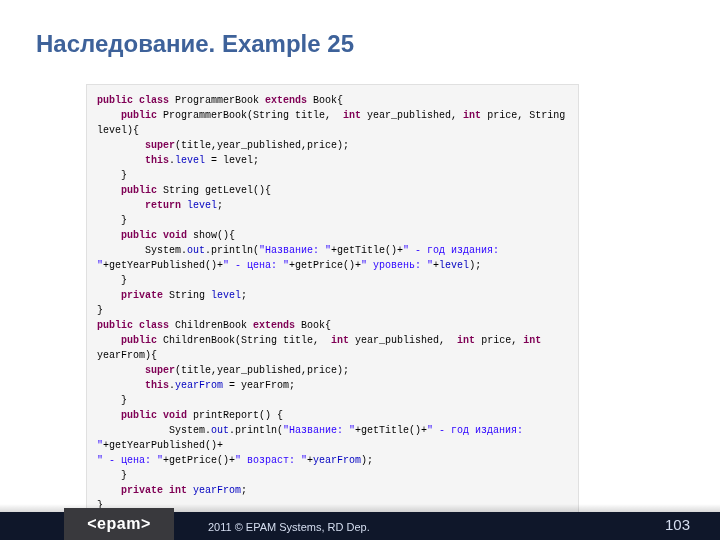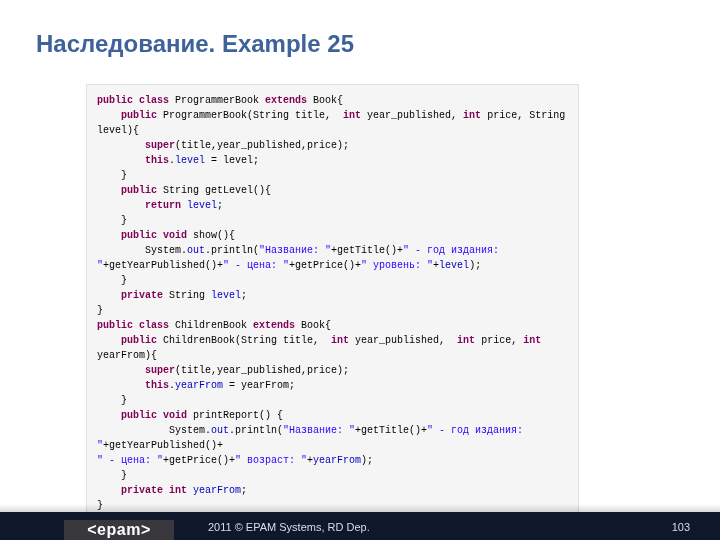--- a/index.html
+++ b/index.html
@@ -41,39 +41,39 @@
   }
   .footer-shadow {
     position: absolute;
     bottom: 28px; left: 0; right: 0;
     height: 8px;
     background: linear-gradient(to bottom, rgba(0,0,0,0), rgba(0,0,0,0.15));
   }
   .logo {
     position: absolute;
     left: 64px; bottom: 0;
-    width: 110px; height: 20px;
+    width: 110px; height: 32px;
     background: #39393d;
     color: #fff;
     font-family: Arial, sans-serif;
     font-weight: bold;
     font-size: 16px;
     display: flex; align-items: center; justify-content: center;
     letter-spacing: 0.5px;
   }
   .copyright {
     position: absolute;
     left: 208px; bottom: 7px;
     font-size: 11px;
     color: #d5def0;
   }
   .page-num {
     position: absolute;
     right: 30px; bottom: 7px;
-    font-size: 11px;
+    font-size: 15px;
     color: #d5def0;
   }
 </style>
 </head>
 <body>
 
 <div class="title">Наследование. Example 25</div>
 
 <div class="code-block"><span class="kw">public</span> <span class="kw">class</span><span> ProgrammerBook </span><span class="kw">extends</span><span> Book{</span>
 <span>    </span><span class="kw">public</span><span> ProgrammerBook(String title,  </span><span class="kw">int</span><span> year_published, </span><span class="kw">int</span><span> price, String level){</span>

